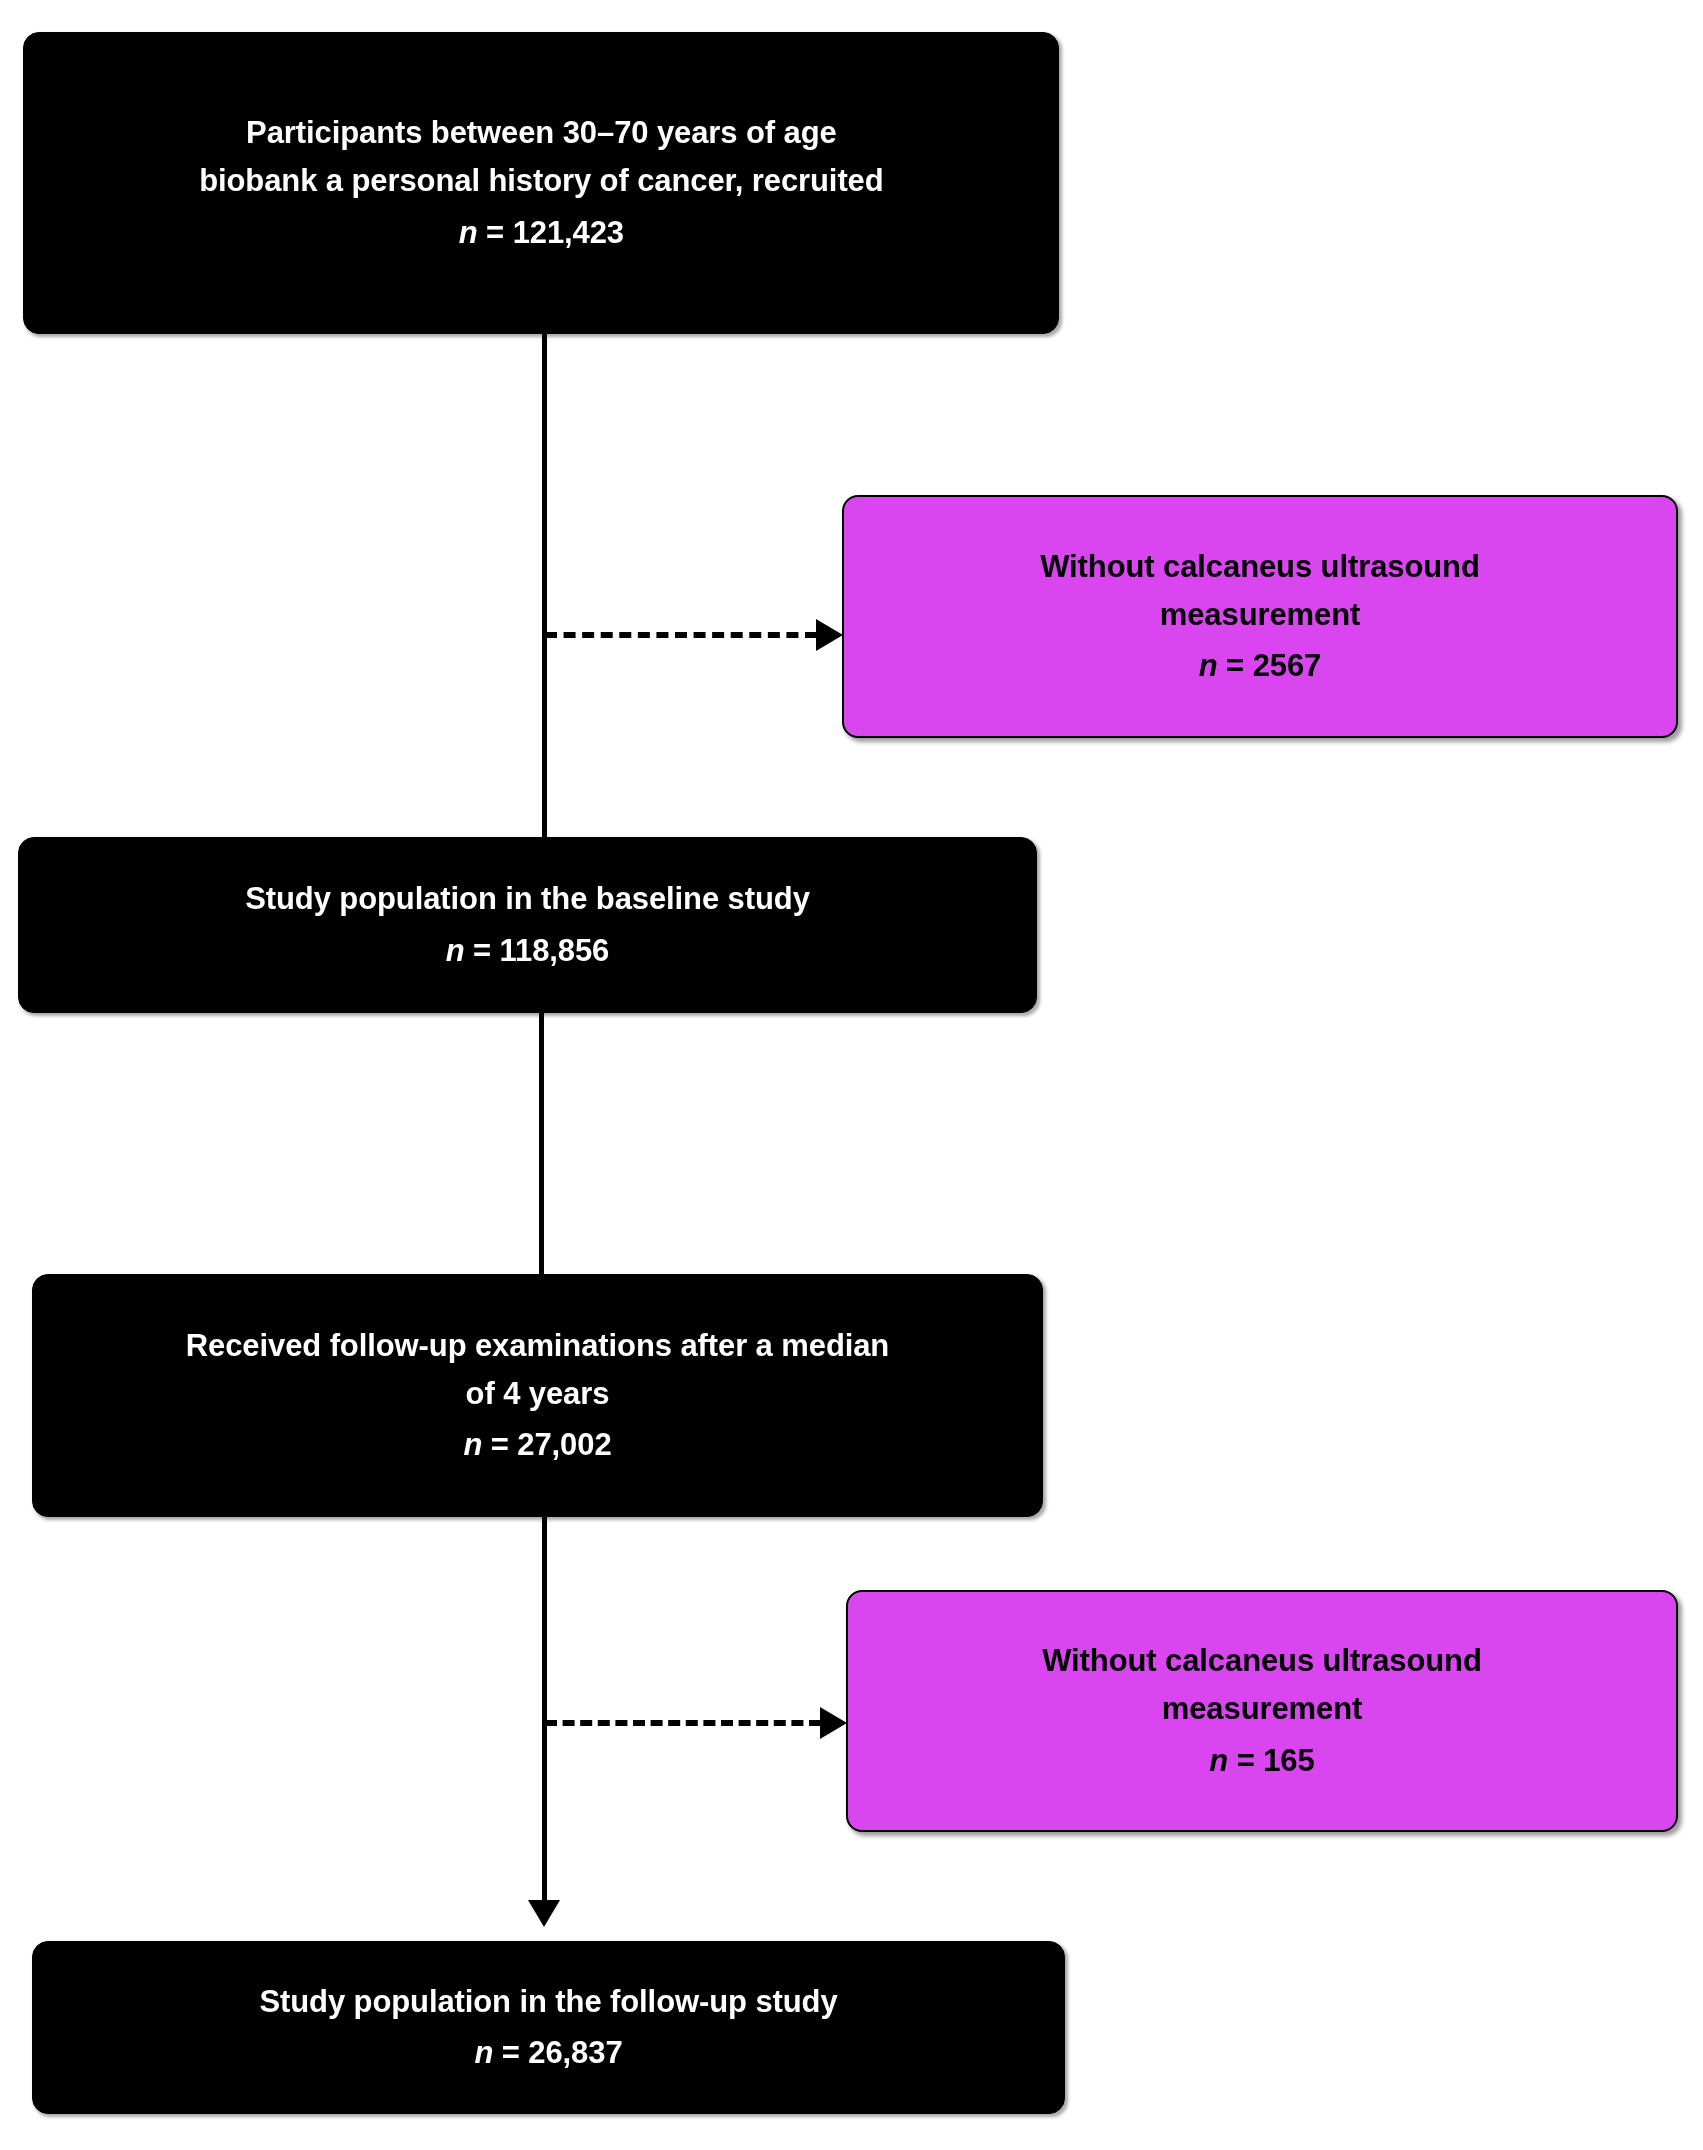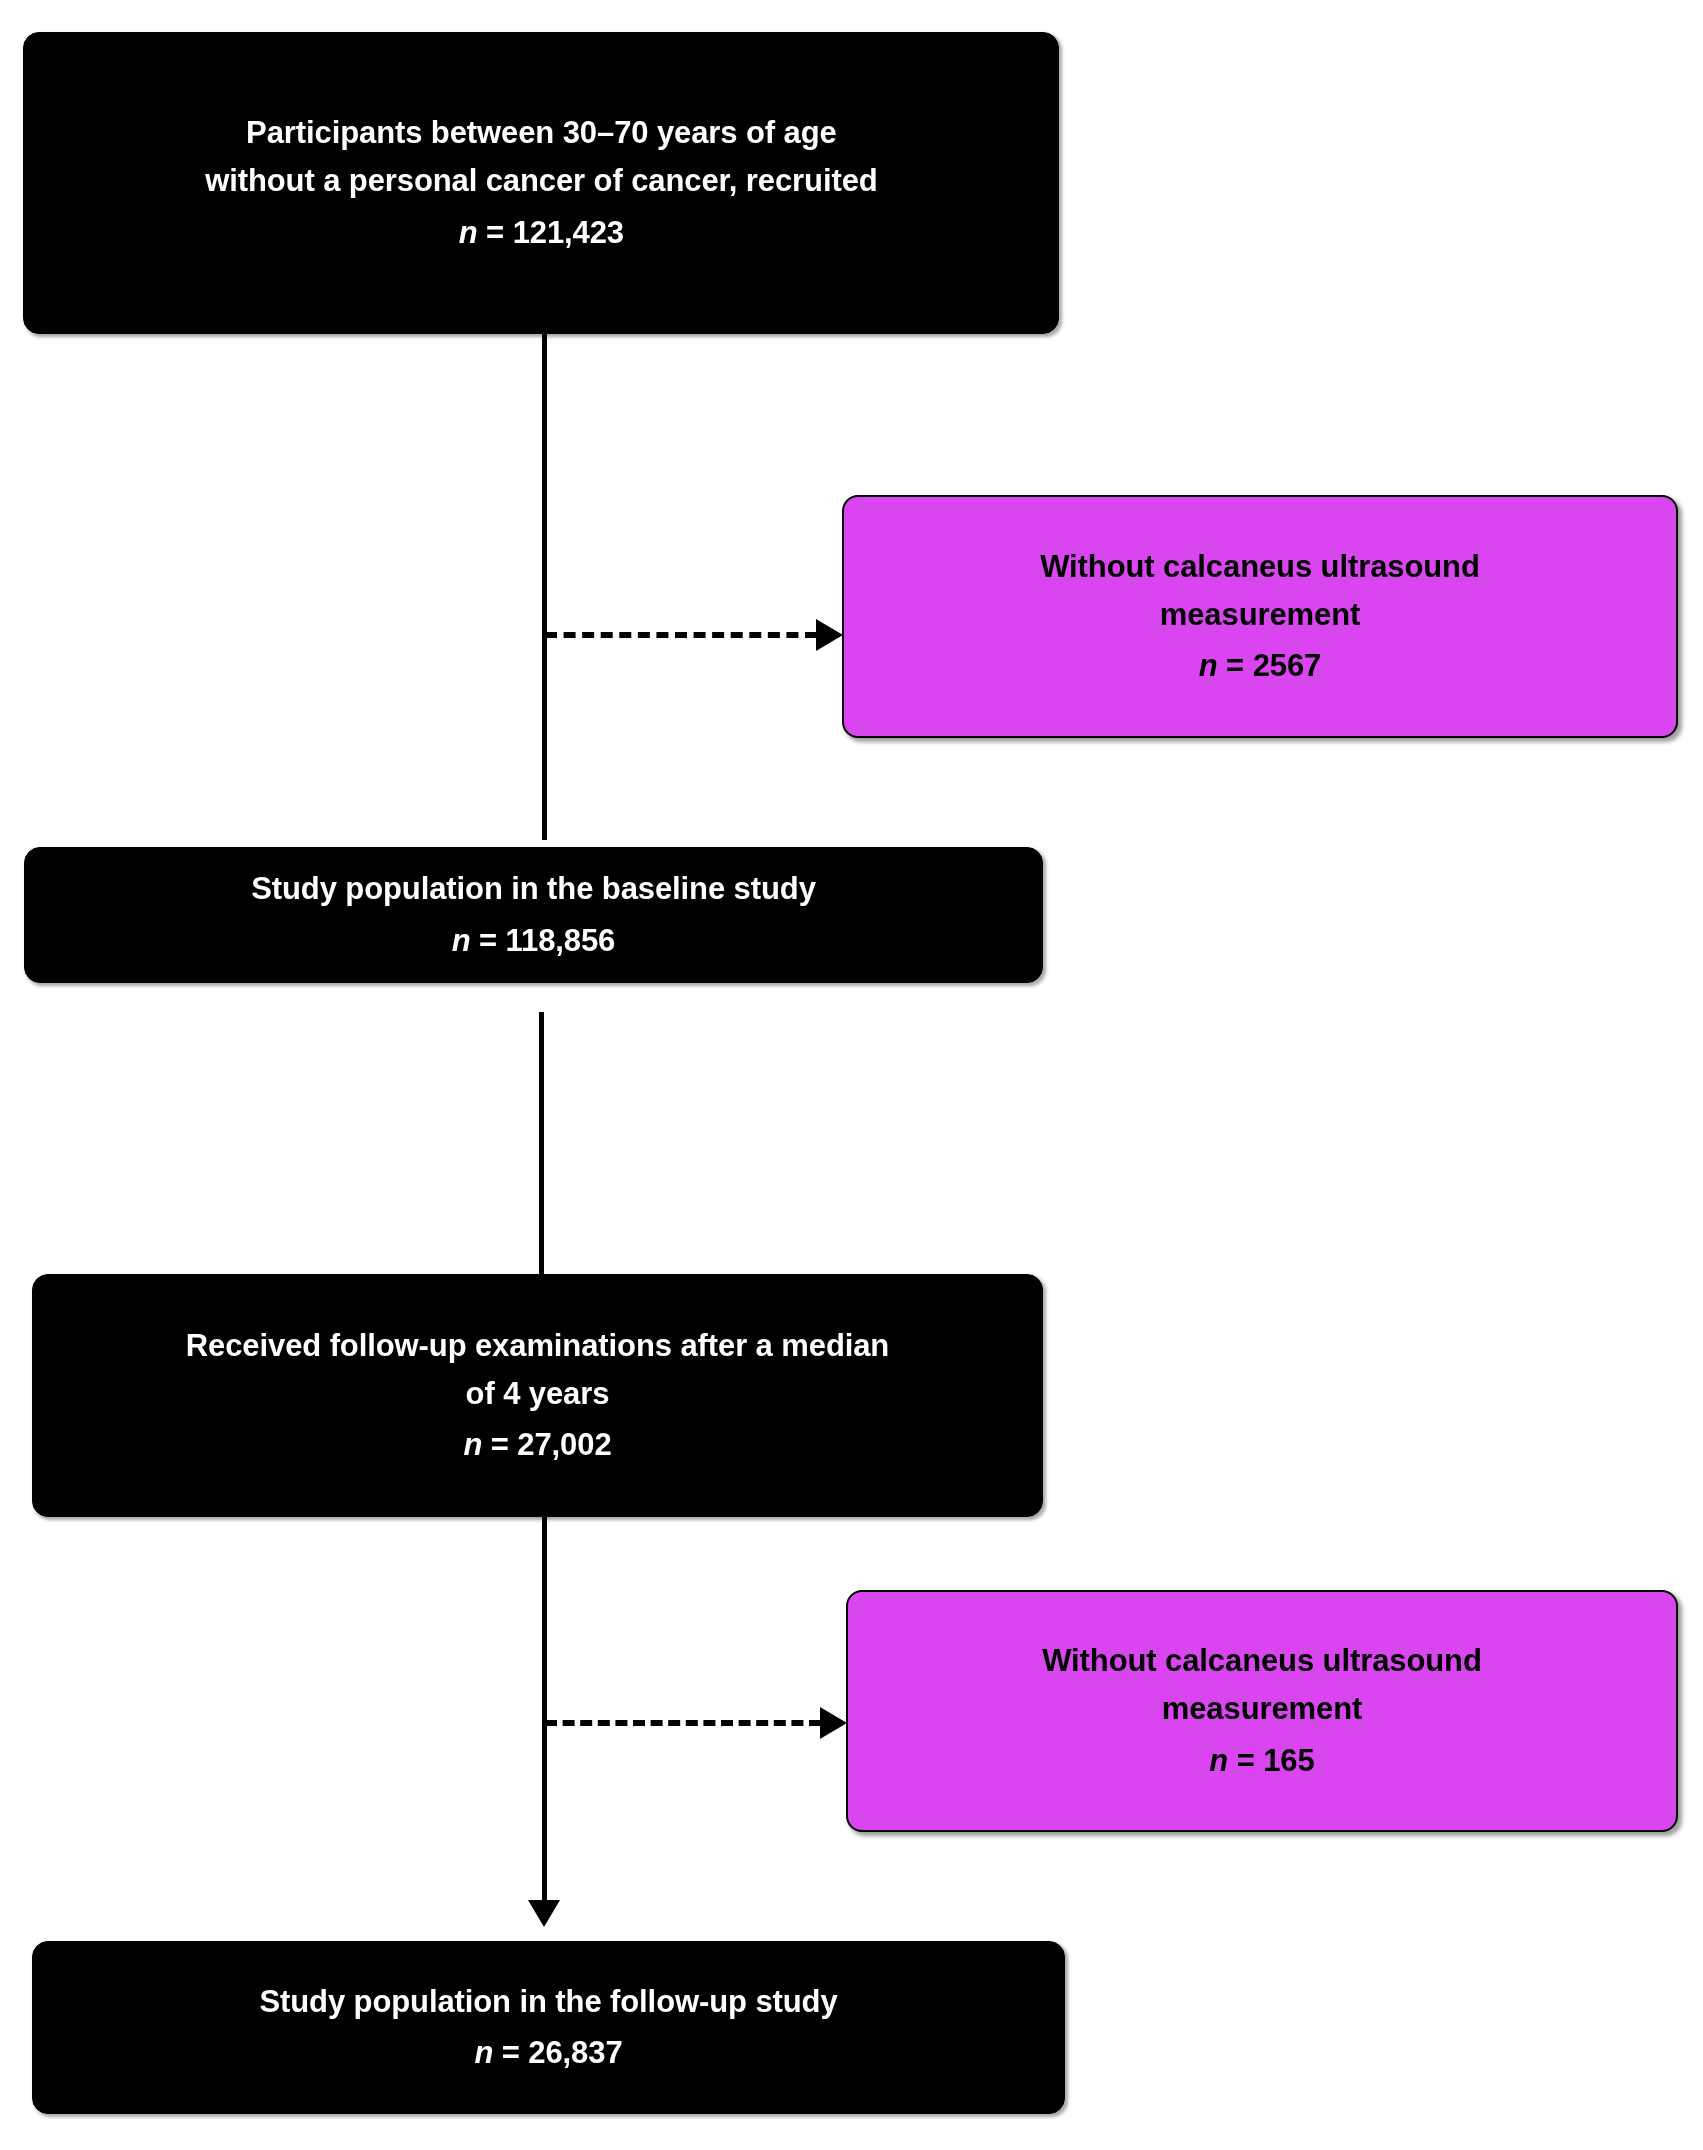--- a/index.html
+++ b/index.html
@@ -85,36 +85,36 @@
     border-left: 27px solid #000000;
   }
 </style>
 </head>
 <body>
 
 <div id="flow-root">
 
   <div class="node node-filled" style="left:23.4px; top:32px; width:1036px; height:302px; padding:0 23.4px;">
     <span class="line">Participants between 30–70 years of age</span>
-    <span class="line">without a personal cancer of cancer, recruited</span>
+    <span class="line">biobank a personal history of cancer, recruited</span>
     <span class="line n-line"><i class="n-italic">n</i><span> = </span><span>121,423</span></span>
   </div>
 
   <div class="vline" style="left:542px; top:334px; height:506px;"></div>
 
   <div class="dashed-line" style="left:545px; top:632px; width:272px;"></div>
   <div class="arrow-right" style="left:816px; top:619px;"></div>
 
   <div class="node node-outline" style="left:842px; top:495px; width:836px; height:243px; padding:0 20px;">
     <span class="line">Without calcaneus ultrasound</span>
     <span class="line">measurement</span>
     <span class="line n-line"><i class="n-italic">n</i><span> = </span><span>2567</span></span>
   </div>
 
-  <div class="node node-filled" style="left:24px; top:837px; width:1019px; height:136px; padding:0 23.4px;margin-top:10px;">
+  <div class="node node-filled" style="left:18px; top:837px; width:1019px; height:176px; padding:0 23.4px;">
     <span class="line">Study population in the baseline study</span>
     <span class="line n-line"><i class="n-italic">n</i><span> = </span><span>118,856</span></span>
   </div>
 
   <div class="vline" style="left:539px; top:1012px; height:265px;"></div>
 
   <div class="node node-filled" style="left:32px; top:1274px; width:1011px; height:243px; padding:8px 15px;">
     <span class="line">Received follow-up examinations after a median</span>
     <span class="line">of 4 years</span>
     <span class="line n-line"><i class="n-italic">n</i><span> = </span><span>27,002</span></span>

